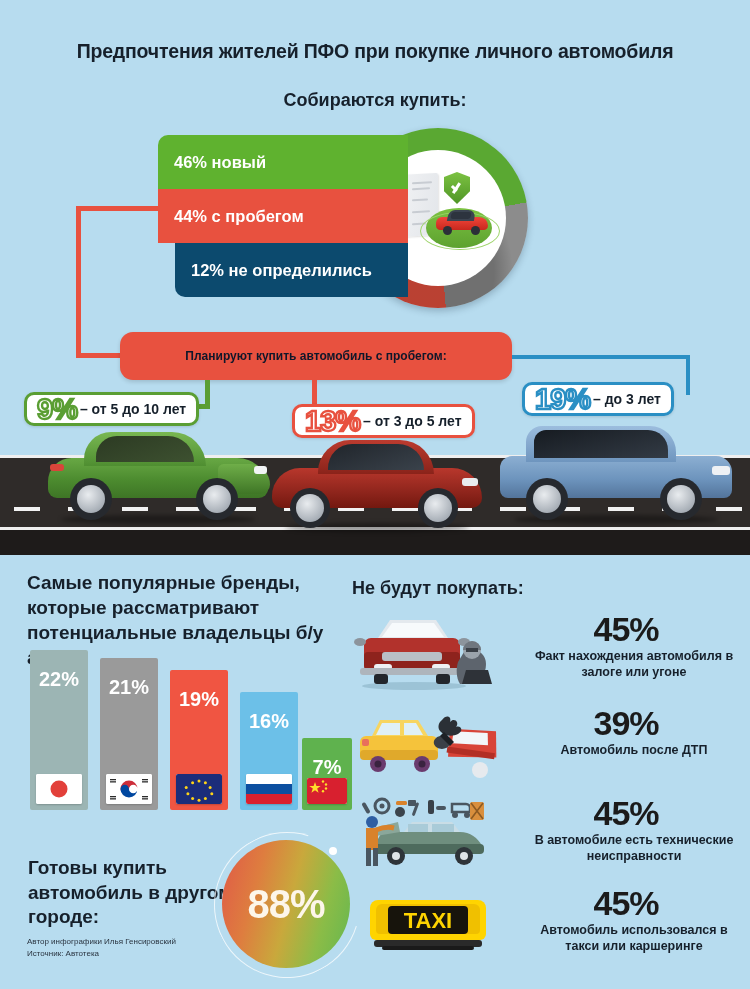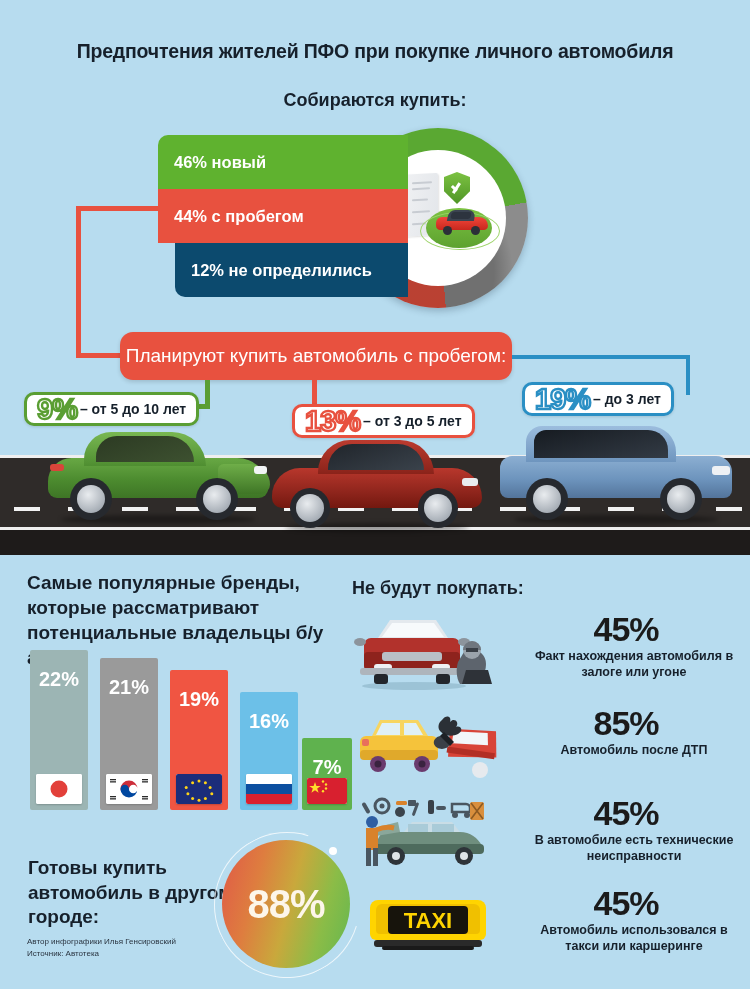--- a/index.html
+++ b/index.html
@@ -107,21 +107,21 @@
 
   
   .conn{position:absolute;background:#e8513f;}
   .conn-blue{position:absolute;background:#2a8fc4;}
 
   
   .redpill{
     position:absolute;left:120px;top:332px;width:392px;height:48px;
     background:#e8513f;border-radius:13px;
     display:flex;align-items:center;justify-content:center;
-    color:#ffffff;font-weight:normal;font-size:19px;
+    color:#0f172a;font-weight:bold;font-size:12px;
     box-shadow:0 2px 4px rgba(0,0,0,.14);
   }
 
   
   .agelbl{
     position:absolute;height:34px;background:#fff;border-radius:10px;
     display:flex;align-items:center;padding:0 10px;box-sizing:border-box;
     box-shadow:0 1px 3px rgba(0,0,0,.12);
   }
   .agelbl .pct{
@@ -518,21 +518,21 @@
         <path d="M96 26 L142 22 l4 26 -48 6 z" fill="#d84438" transform="rotate(8 120 38)"></path>
         <path d="M100 28 l34 -3 2 12 -36 3z" fill="#f2f6f9" transform="rotate(8 120 38)"></path>
         <path d="M96 44 h48 v6 h-48z" fill="#b22f26" transform="rotate(8 120 38)"></path>
         <circle cx="128" cy="64" r="8" fill="#e6eaee"></circle>
         <path d="M90 14c4-6 10-4 8 2 4-5 10 0 6 5 5-2 8 4 2 7-6 3-14 2-18-3-3-4-1-9 2-11z" fill="#2b3036"></path>
         <path d="M88 30c6-2 12 2 10 8-3 7-14 6-16 0-1-4 2-7 6-8z" fill="#3a4048"></path>
         <path d="M92 26 l10 10 -4 4 -10 -10z" fill="#1d2126"></path>
       </svg>
     </div>
     <div class="nbtext">
-      <div class="nbpct">85%</div>
+      <div class="nbpct">39%</div>
       <div class="nblabel">Автомобиль после ДТП</div>
     </div>
   </div>
 
   <div class="nbrow" style="top:796px;">
     <div class="nbicon">
       <svg viewBox="0 0 150 80" width="150" height="80">
         <g fill="#4a5660">
           <rect x="12" y="6" width="4" height="12" rx="2" transform="rotate(-30 14 12)"></rect>
           <circle cx="30" cy="10" r="7" fill="none" stroke="#4a5660" stroke-width="3"></circle>

